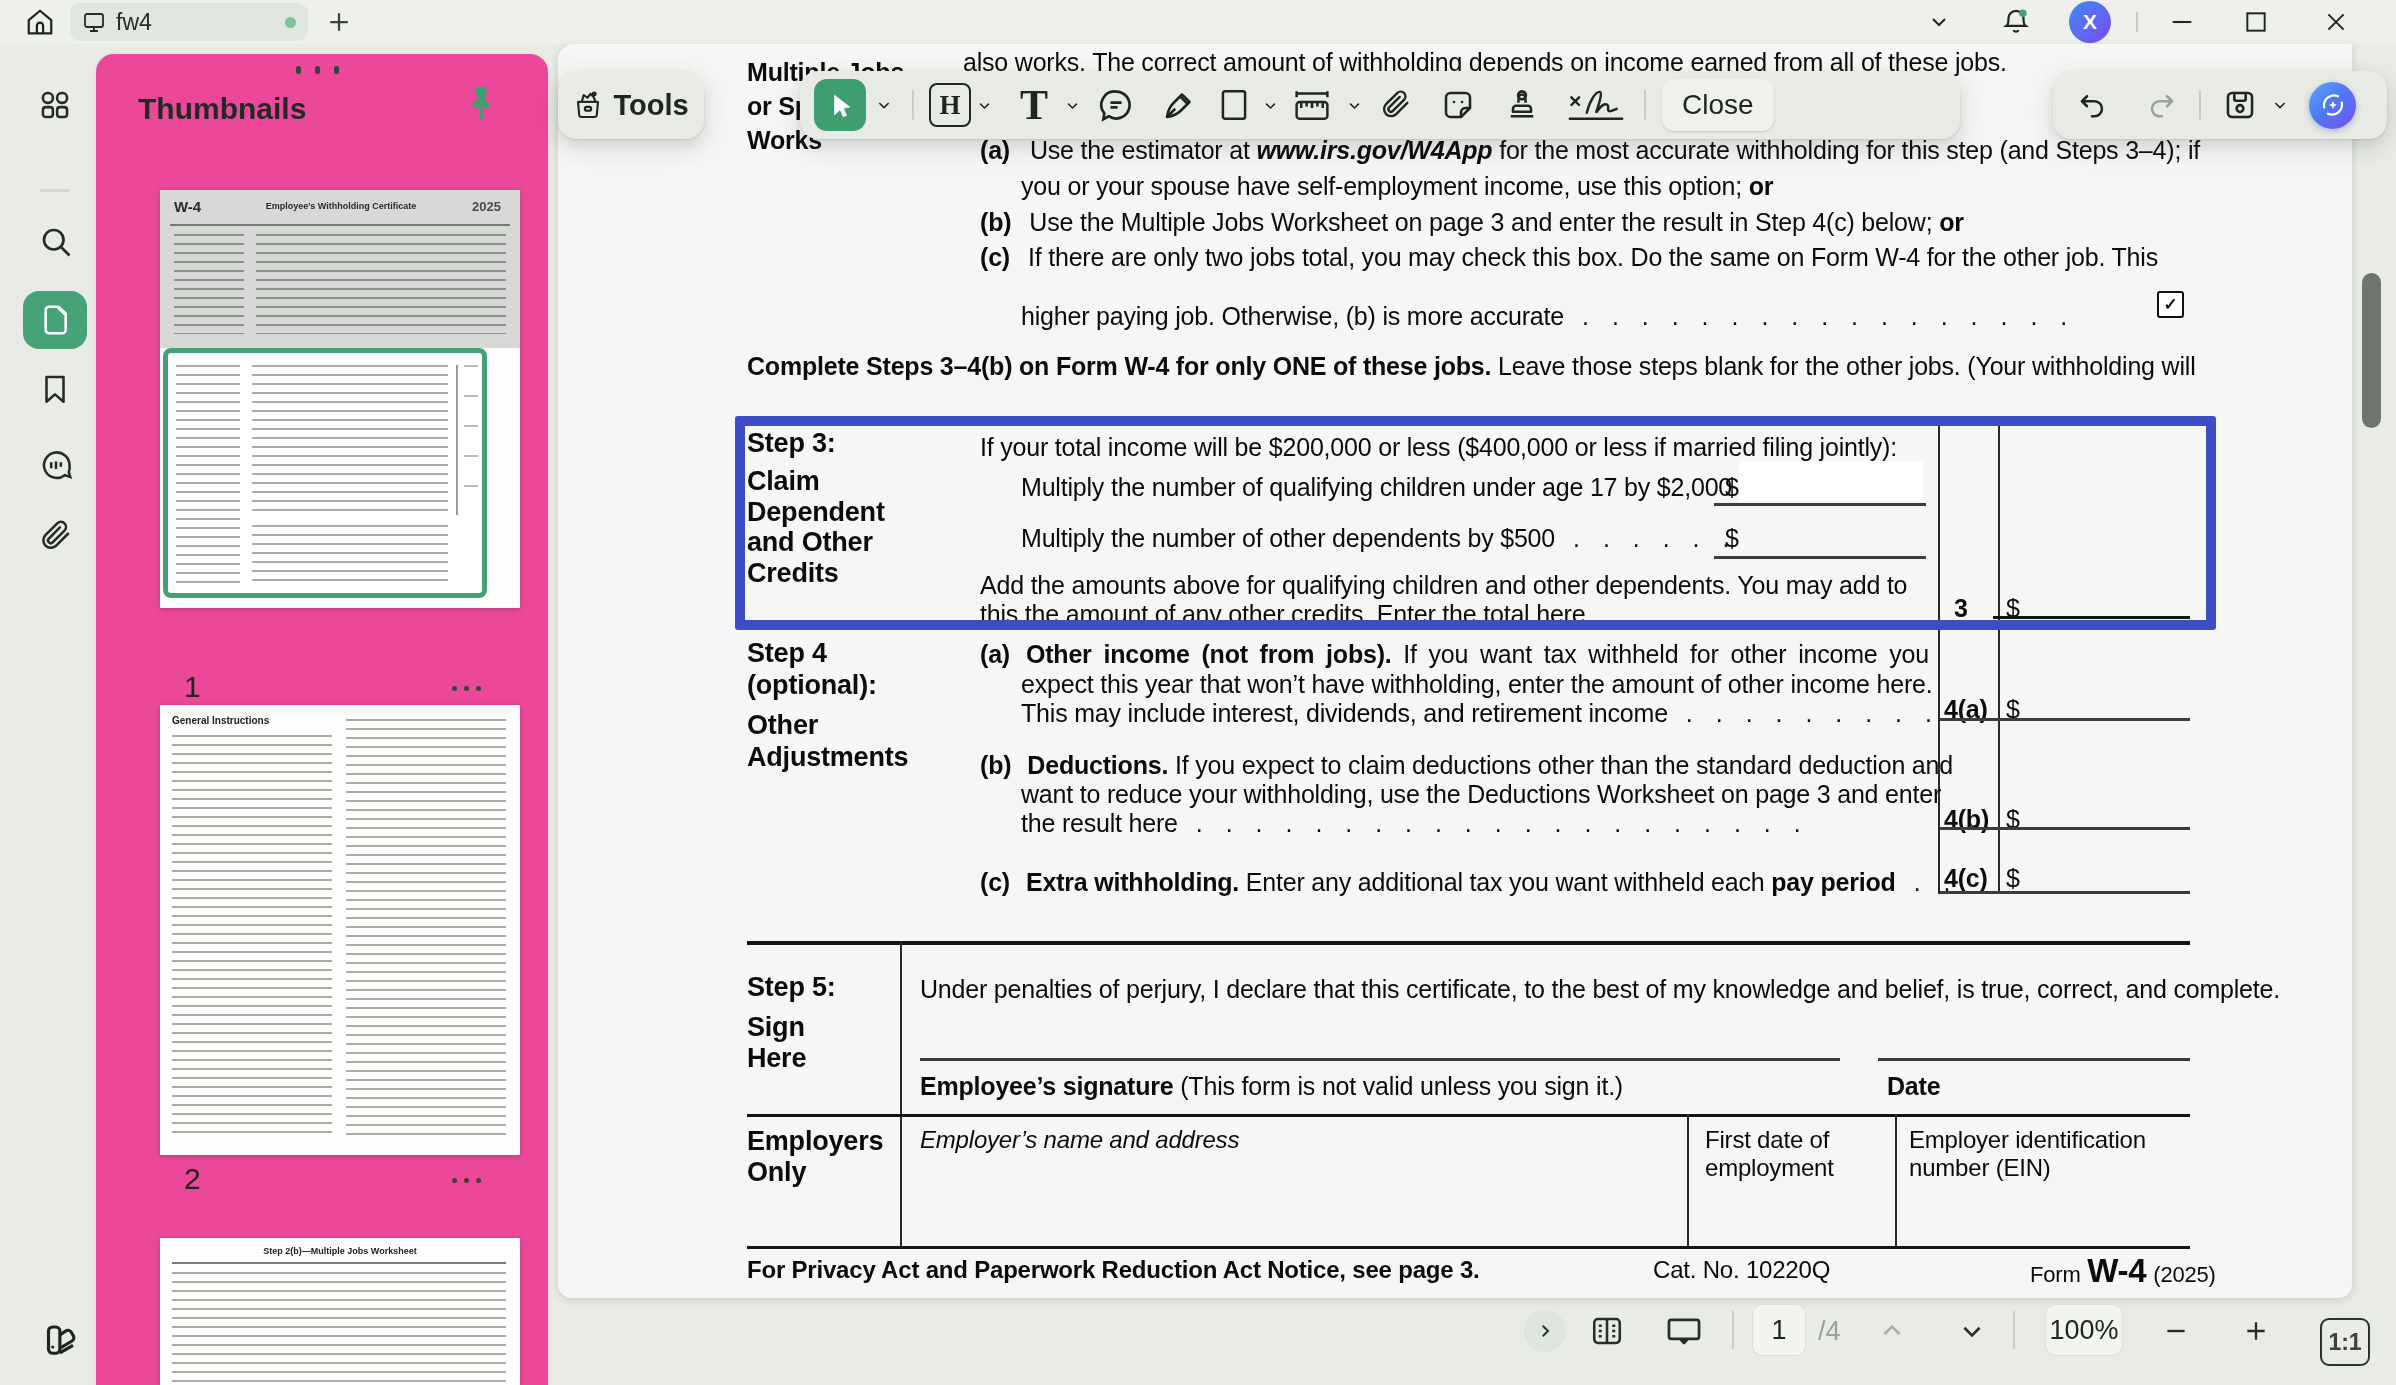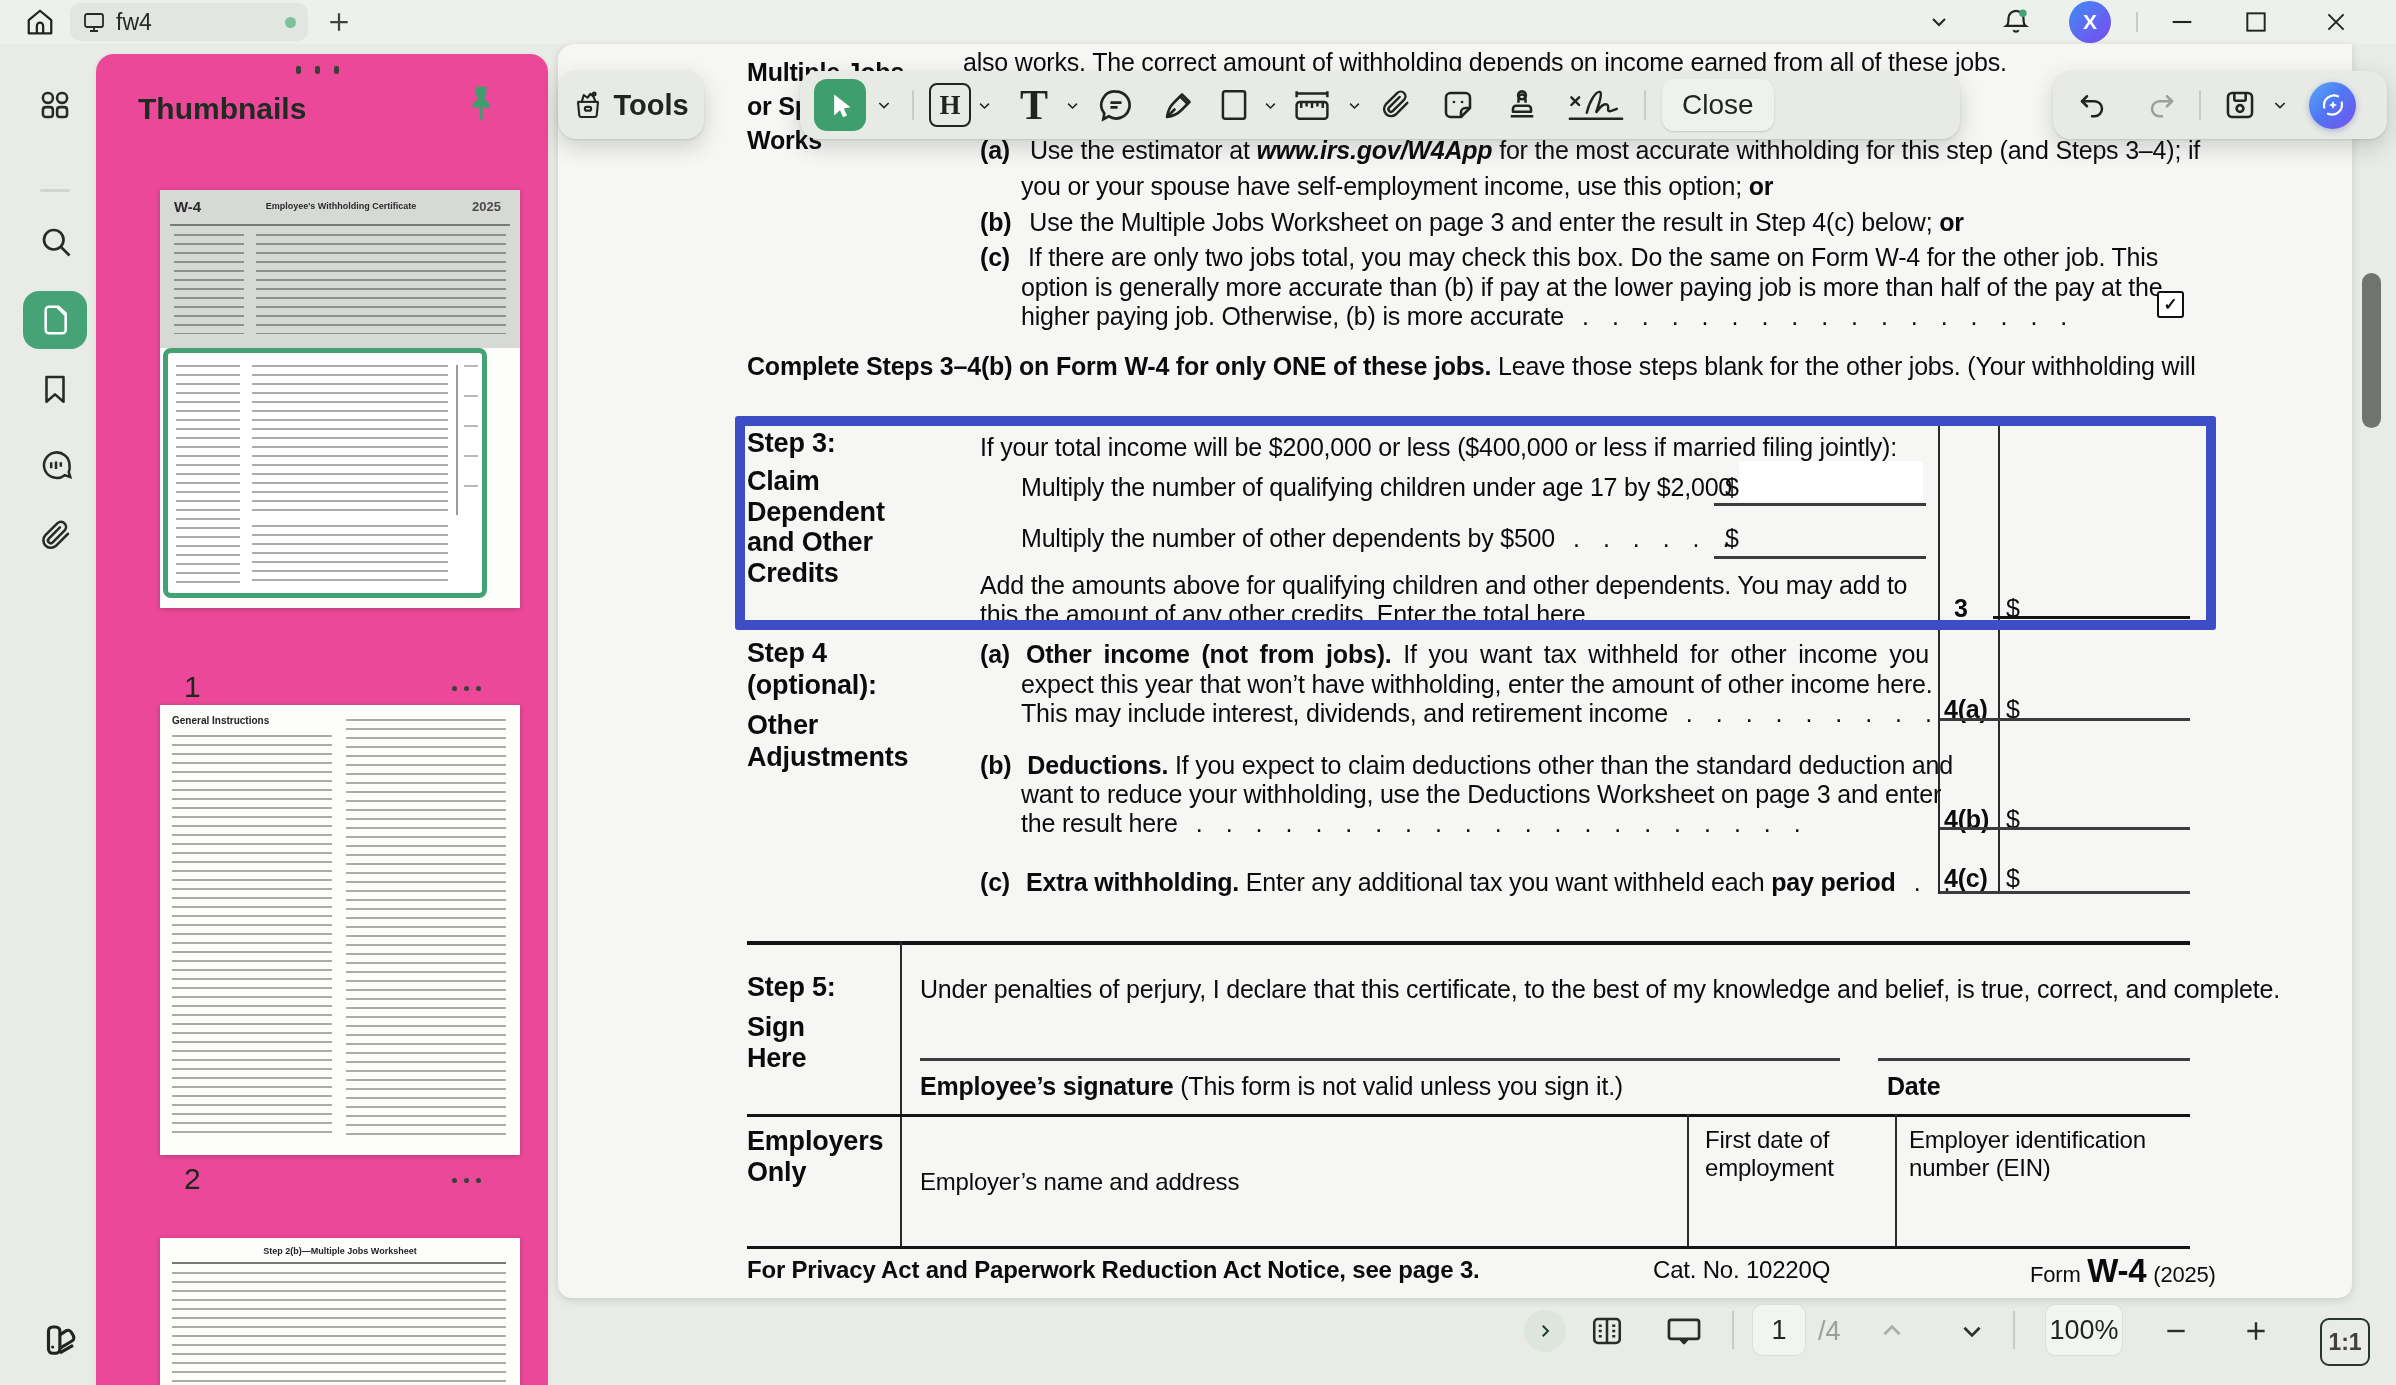--- a/index.html
+++ b/index.html
@@ -247,21 +247,20 @@
     </div>
     <div class="ft" style="left:1021px;top:172px;">
       <span>you or your spouse have self-employment income, use this option; </span><span class="fb">or</span>
     </div>
     <div class="ft" style="left:980px;top:208px;">
       <span class="fb">(b)</span><span style="display:inline-block;width:18px;"></span><span>Use the Multiple Jobs Worksheet on page 3 and enter the result in Step 4(c) below; </span><span class="fb">or</span>
     </div>
     <div class="ft" style="left:980px;top:243px;">
       <span class="fb">(c)</span><span style="display:inline-block;width:18px;"></span><span>If there are only two jobs total, you may check this box. Do the same on Form W-4 for the other job. This</span>
     </div>
-    <div class="ft" style="left:1021px;top:273px;">option is generally more accurate than (b) if pay at the lower paying job is more than half of the pay at the</div>
     <div class="ft" style="left:1021px;top:302px;">
       <span>higher paying job. Otherwise, (b) is more accurate</span><span class="lead">. . . . . . . . . . . . . . . . .</span>
     </div>
     <div class="checkbox">
         <span>✓</span>
       </div>
 
     <div class="ft" style="left:747px;top:352px;text-align:right;">
       <span class="fb">Complete Steps 3–4(b) on Form W-4 for only ONE of these jobs.</span><span> Leave those steps blank for the other jobs. (Your withholding will</span>
     </div>
@@ -344,21 +343,21 @@
     <div class="ft" style="left:920px;top:1072px;">
       <span class="fb">Employee’s signature</span><span> (This form is not valid unless you sign it.)</span>
     </div>
     <div class="ft fb" style="left:1887px;top:1072px;">Date</div>
 
     <div class="hline" style="left:747px;top:1114px;width:1443px;height:3px;"></div>
     <div class="vline" style="left:1687px;top:1114px;width:2px;height:133px;"></div>
     <div class="vline" style="left:1895px;top:1114px;width:2px;height:133px;"></div>
     <div class="ft fb" style="left:747px;top:1126px;font-size:27px;">Employers</div>
     <div class="ft fb" style="left:747px;top:1157px;font-size:27px;">Only</div>
-    <div class="ft f24" style="left:920px;top:1168px;">Employer’s name and address</div>
+    <div class="ft f24" style="left:920px;top:1126px;font-style:italic;">Employer’s name and address</div>
     <div class="ft f24" style="left:1705px;top:1126px;">First date of</div>
     <div class="ft f24" style="left:1705px;top:1154px;">employment</div>
     <div class="ft f24" style="left:1909px;top:1126px;">Employer identification</div>
     <div class="ft f24" style="left:1909px;top:1154px;">number (EIN)</div>
     <div class="hline" style="left:747px;top:1246px;width:1443px;height:3px;"></div>
 
     <div class="ft fb f24" style="left:747px;top:1256px;">For Privacy Act and Paperwork Reduction Act Notice, see page 3.</div>
     <div class="ft f24" style="left:1653px;top:1256px;">Cat. No. 10220Q</div>
     <div class="ft" style="left:2030px;top:1252px;width:160px;">
       <span class="f24" style="font-size:22px;">Form</span>

